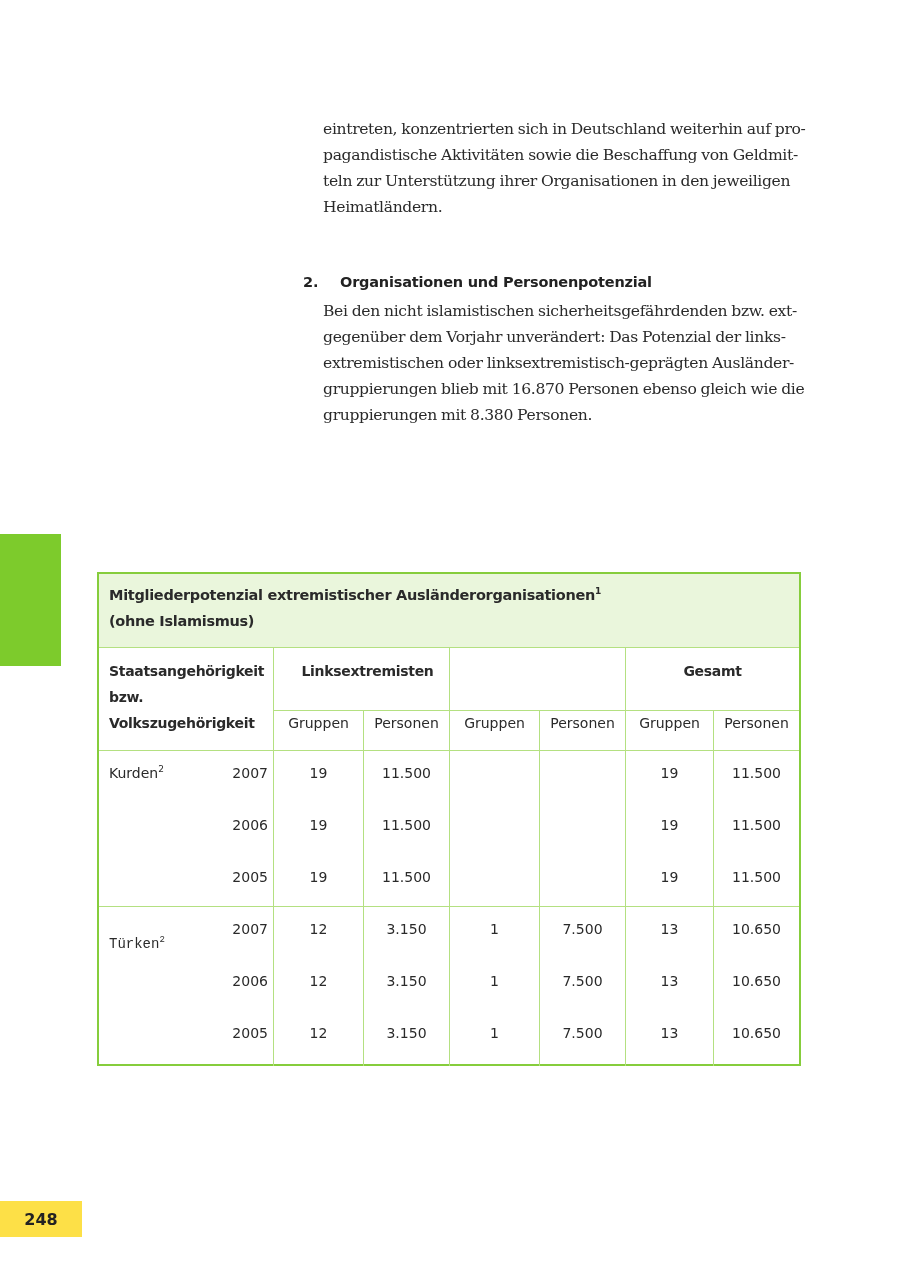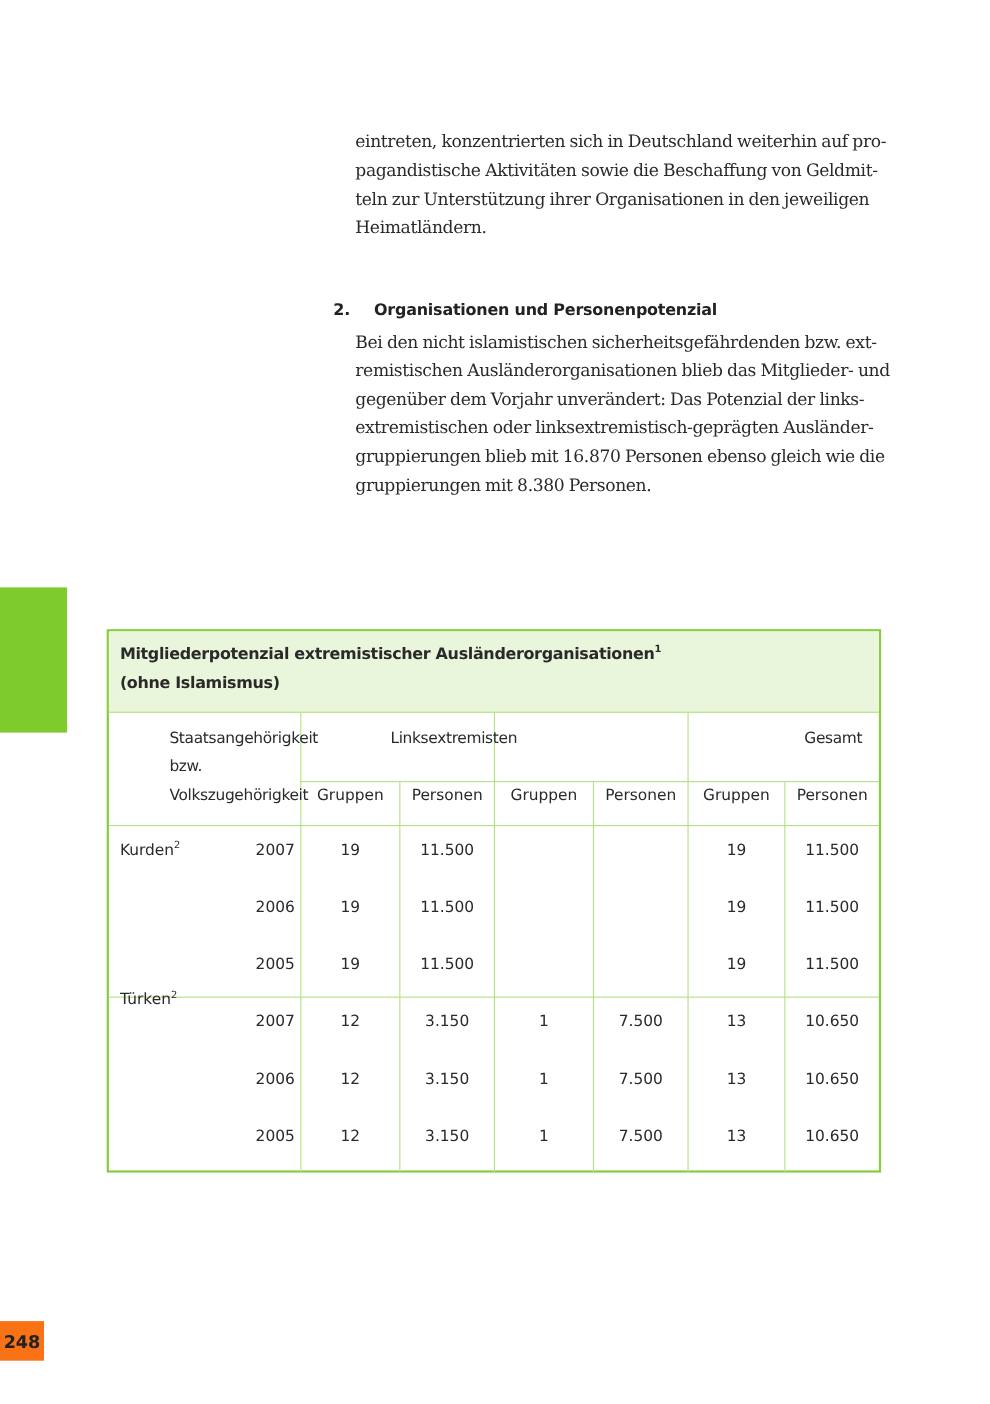--- a/index.html
+++ b/index.html
@@ -1,31 +1,31 @@
 <!DOCTYPE html>
 <html><head>
 <meta charset="utf-8">
 <style>
   html, body { margin:0; padding:0; background:#ffffff; }
   body { width:900px; height:1276px; position:relative; overflow:hidden; font-family:"DejaVu Serif", serif; color:#2a2a2a; }
   .side-tab { position:absolute; left:0; top:534px; width:61px; height:132px; background:#7dcb2c; }
-  .page-num { position:absolute; left:0; top:1201px; width:40px; height:36px; background:#f97316; font-family:"DejaVu Sans", sans-serif; font-weight:bold; font-size:16px; color:#222; display:flex; align-items:center; justify-content:center; }
+  .page-num { position:absolute; left:0; top:1201px; width:82px; height:36px; background:#fde047; font-family:"DejaVu Sans", sans-serif; font-weight:bold; font-size:16px; color:#222; display:flex; align-items:center; justify-content:center; }
   .body-text { position:absolute; left:303px; width:500px; font-size:15.6px; line-height:26px; letter-spacing:-0.35px; word-spacing:-0.5px;margin-left:20px; }
   .para1 { top:116px; }
   .section-head { position:absolute; left:303px; top:274px; font-family:"DejaVu Sans", sans-serif; font-weight:bold; font-size:14.5px; color:#222; letter-spacing:-0.2px; }
   .section-head .num { display:inline-block; width:37px; }
   .para2 { top:298px; }
 
   .tbl { position:absolute; left:97px; top:572px; width:704px; height:494px; border:2px solid #86cd3c; box-sizing:border-box; font-family:"DejaVu Sans", sans-serif; font-size:14px; color:#2a2a2a; }
   .tbl-title { position:absolute; left:0; top:0; width:100%; height:74px; background:#eaf6dc; border-bottom:1px solid #b4e081; box-sizing:border-box; padding:8px 10px; font-weight:bold; font-size:14.5px; line-height:26px; letter-spacing:-0.3px; }
   .tbl-title sup { font-size:9px; vertical-align:super; line-height:0; }
   .vline { position:absolute; width:1px; background:#b4e081; }
   .hline { position:absolute; height:1px; background:#b4e081; }
   .cell { position:absolute; line-height:26px; }
-  .b { font-weight:normal; letter-spacing:-0.3px;margin-left:45px; }
+  .b { font-weight:bold; letter-spacing:-0.3px; }
   .c { text-align:center; }
   .r { text-align:right; }
   sup.fn { font-size:9px; vertical-align:super; line-height:0; }
 </style>
 </head>
 <body>
 
 <div class="side-tab"></div>
 
 <div class="body-text para1">
@@ -34,21 +34,20 @@
   <div>teln zur Unterstützung ihrer Organisationen in den jeweiligen</div>
   <div>Heimatländern.</div>
 </div>
 
 <div class="section-head">
   <span class="num">2.</span><span>Organisationen und Personenpotenzial</span>
 </div>
 
 <div class="body-text para2">
   <div>Bei den nicht islamistischen sicherheitsgefährdenden bzw. ext-</div>
-  <div>remistischen Ausländerorganisationen blieb das Mitglieder- und</div>
   <div>gegenüber dem Vorjahr unverändert: Das Potenzial der links-</div>
   <div>extremistischen oder linksextremistisch-geprägten Ausländer-</div>
   <div>gruppierungen blieb mit 16.870 Personen ebenso gleich wie die</div>
   <div>gruppierungen mit 8.380 Personen.</div>
 </div>
 
 <div class="tbl" id="tbl">
   <div class="tbl-title">
     <div><span>Mitgliederpotenzial extremistischer Ausländerorganisationen</span><sup>1</sup></div>
     <div>(ohne Islamismus)</div>
@@ -100,21 +99,21 @@
       <div class="cell c" style="left: 441px; width: 85px; top: 238px;"></div>
       <div class="cell c" style="left: 527px; width: 87px; top: 238px;">19</div>
       <div class="cell c" style="left: 615px; width: 85px; top: 238px;">11.500</div>
       <div class="cell r" style="left: 100px; width: 69px; top: 290px;">2005</div>
       <div class="cell c" style="left: 175px; width: 89px; top: 290px;">19</div>
       <div class="cell c" style="left: 265px; width: 85px; top: 290px;">11.500</div>
       <div class="cell c" style="left: 351px; width: 89px; top: 290px;"></div>
       <div class="cell c" style="left: 441px; width: 85px; top: 290px;"></div>
       <div class="cell c" style="left: 527px; width: 87px; top: 290px;">19</div>
       <div class="cell c" style="left: 615px; width: 85px; top: 290px;">11.500</div>
-      <div class="cell" style="left: 10px; top: 322px;"><span>Türken</span><sup class="fn">2</sup></div>
+      <div class="cell" style="left: 10px; top: 357px; font-family: Liberation Mono, monospace;"><span>Türken</span><sup class="fn">2</sup></div>
       <div class="cell r" style="left: 100px; width: 69px; top: 342px;">2007</div>
       <div class="cell c" style="left: 175px; width: 89px; top: 342px;">12</div>
       <div class="cell c" style="left: 265px; width: 85px; top: 342px;">3.150</div>
       <div class="cell c" style="left: 351px; width: 89px; top: 342px;">1</div>
       <div class="cell c" style="left: 441px; width: 85px; top: 342px;">7.500</div>
       <div class="cell c" style="left: 527px; width: 87px; top: 342px;">13</div>
       <div class="cell c" style="left: 615px; width: 85px; top: 342px;">10.650</div>
       <div class="cell r" style="left: 100px; width: 69px; top: 394px;">2006</div>
       <div class="cell c" style="left: 175px; width: 89px; top: 394px;">12</div>
       <div class="cell c" style="left: 265px; width: 85px; top: 394px;">3.150</div>

